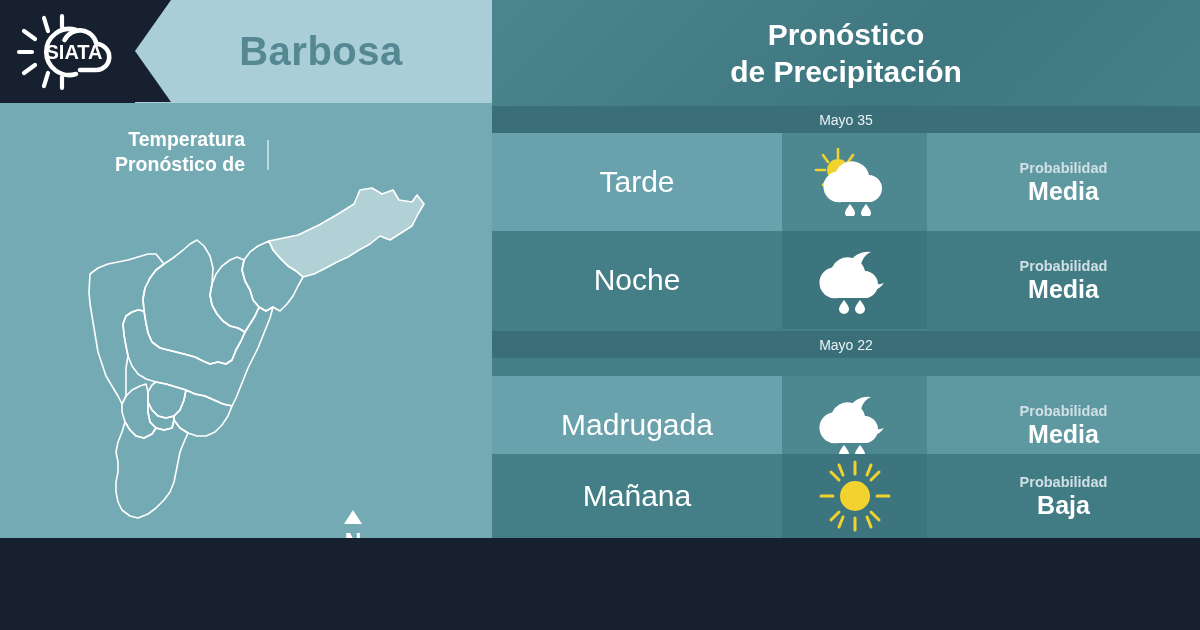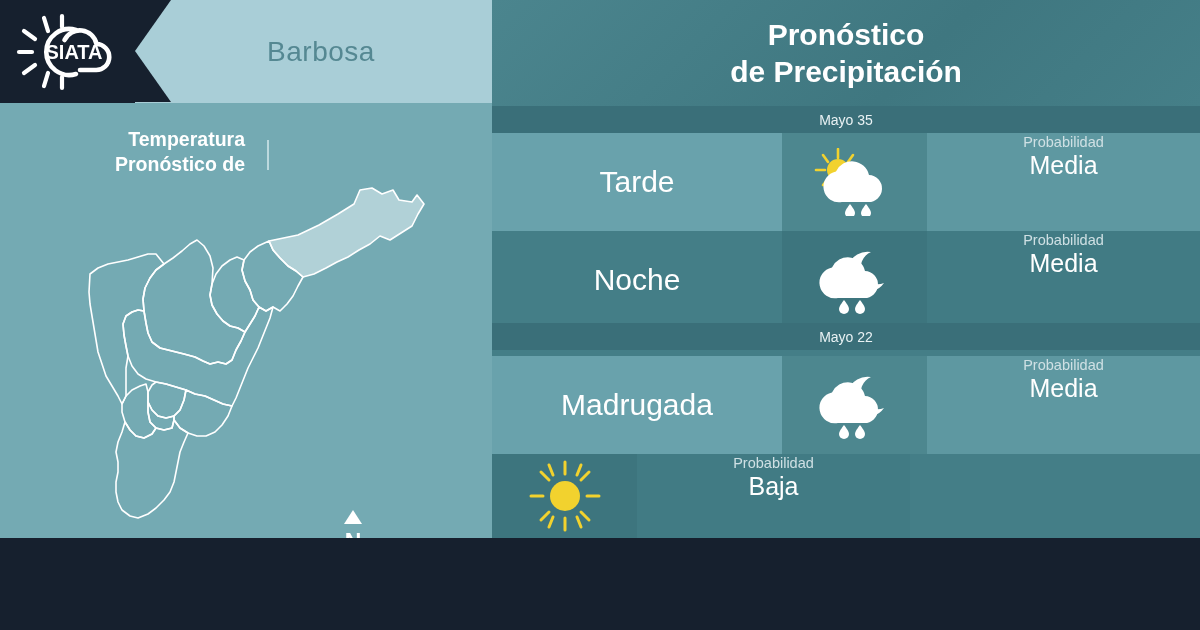--- a/index.html
+++ b/index.html
@@ -9,21 +9,21 @@
   
   #left-panel{position:absolute;left:0;top:0;width:492px;height:538px;background:#74aab3;}
   #left-header{position:absolute;left:0;top:0;width:492px;height:103px;background:#a9ced7;}
   #logo-badge{position:absolute;left:0;top:0;width:135px;height:103px;background:#16202e;z-index:3;}
   #logo-badge-arrow{position:absolute;left:135px;top:0;width:0;height:0;
      border-top:51.5px solid #16202e;border-bottom:51.5px solid #16202e;
      border-right:36px solid transparent;z-index:3;}
   #siata-logo{position:absolute;left:14px;top:12px;width:120px;height:80px;z-index:4;}
   #city-name{position:absolute;left:150px;top:0;width:342px;height:103px;
      display:flex;align-items:center;justify-content:center;
-     color:#558892;font-size:28px;font-weight:normal;letter-spacing:.5px;z-index:2;}
+     color:#558892;font-size:40px;font-weight:bold;letter-spacing:.5px;z-index:2;}
 
   #temp-block{position:absolute;left:70px;top:124px;width:360px;height:62px;
      display:flex;align-items:flex-start;}
   #temp-title{color:#ffffff;font-size:19.5px;font-weight:bold;line-height:25px;
      text-align:right;width:175px;padding-top:3px;}
   #minmax{display:flex;align-items:flex-start;margin-left:16px;}
   .mm-col{display:flex;flex-direction:column;align-items:center;min-width:62px;}
   .mm-label{color:#eef6f7;font-size:13.5px;letter-spacing:1.2px;}
   .mm-value{color:#ffffff;font-size:27px;line-height:30px;margin-top:1px;}
   .mm-value .deg{font-size:13px;vertical-align:super;font-weight:bold;}
@@ -40,21 +40,21 @@
      display:flex;align-items:center;justify-content:center;}
   #forecast-title{color:#ffffff;font-size:30px;font-weight:bold;line-height:37px;text-align:center;}
 
   .date-band{position:absolute;left:0;width:708px;height:27px;background:#3a6f79;
      display:flex;align-items:center;justify-content:center;
      color:#e9f2f4;font-size:14px;}
 
   .frow{position:absolute;left:0;width:708px;height:98px;display:flex;}
   .frow .c-label{width:290px;display:flex;align-items:center;justify-content:center;}
   .frow .c-icon{width:145px;display:flex;align-items:center;justify-content:center;}
-  .frow .c-prob{width:273px;display:flex;flex-direction:column;align-items:center;}
+  .frow .c-prob{width:273px;display:flex;flex-direction:column;align-items:center;justify-content:center;font-weight:bold;}
   .period-text{color:#ffffff;font-size:30px;}
   .prob-label{color:#cfe0e4;font-size:14.5px;line-height:18px;}
   .prob-value{color:#ffffff;font-size:25px;line-height:29px;}
 
   
   .row-light .c-label{background:#69a2ac;}
   .row-light .c-icon{background:#4d878f;}
   .row-light .c-prob{background:#5e98a1;}
   .row-dark  .c-label{background:#447e87;}
   .row-dark  .c-icon{background:#3d757e;}
@@ -215,42 +215,45 @@
           <path d="M30 54 c0 0 -5 6 -5 9 a5 5 0 0 0 10 0 c0 -3 -5 -9 -5 -9 Z" fill="#ffffff"></path>
           <path d="M46 54 c0 0 -5 6 -5 9 a5 5 0 0 0 10 0 c0 -3 -5 -9 -5 -9 Z" fill="#ffffff"></path>
         </svg>
       </div>
       <div class="c-prob">
         <span class="prob-label">Probabilidad</span>
         <span class="prob-value">Media</span>
       </div>
     </div>
 
-    <div class="date-band" style="top:323px">Mayo 22</div>
-
-    <div class="frow row-light" style="top:356px">
+    <div class="date-band" style="top:331px">Mayo 22</div>
+
+    <div class="frow row-light" style="top:376px">
       <div class="c-label">
         <span class="period-text">Madrugada</span>
       </div>
       <div class="c-icon">
         <svg width="82" height="68" viewBox="0 0 82 68">
           <path d="M57 6 a20 20 0 1 0 13 31 a16 16 0 0 1 -13 -31 Z" fill="#ffffff"></path>
           <path d="M24 52 h26 a13.5 13.5 0 0 0 1 -27 a17.5 17.5 0 0 0 -33 -3.5
                    a11.5 11.5 0 0 0 6 30.5 Z" fill="#ffffff"></path>
           <path d="M30 54 c0 0 -5 6 -5 9 a5 5 0 0 0 10 0 c0 -3 -5 -9 -5 -9 Z" fill="#ffffff"></path>
           <path d="M46 54 c0 0 -5 6 -5 9 a5 5 0 0 0 10 0 c0 -3 -5 -9 -5 -9 Z" fill="#ffffff"></path>
         </svg>
       </div>
       <div class="c-prob">
         <span class="prob-label">Probabilidad</span>
         <span class="prob-value">Media</span>
       </div>
     </div>
 
     <div class="frow row-dark" style="top:454px;height:84px">
+      <div class="c-label">
+        <span class="period-text">Mañana</span>
+      </div>
       <div class="c-icon">
         <svg width="72" height="72" viewBox="0 0 72 72">
           <g stroke="#f2d22e" stroke-width="3" stroke-linecap="round">
             <line x1="36" y1="2" x2="36" y2="14"></line>
             <line x1="36" y1="58" x2="36" y2="70"></line>
             <line x1="2" y1="36" x2="14" y2="36"></line>
             <line x1="58" y1="36" x2="70" y2="36"></line>
             <line x1="12" y1="12" x2="20" y2="20"></line>
             <line x1="52" y1="52" x2="60" y2="60"></line>
             <line x1="12" y1="60" x2="20" y2="52"></line>

